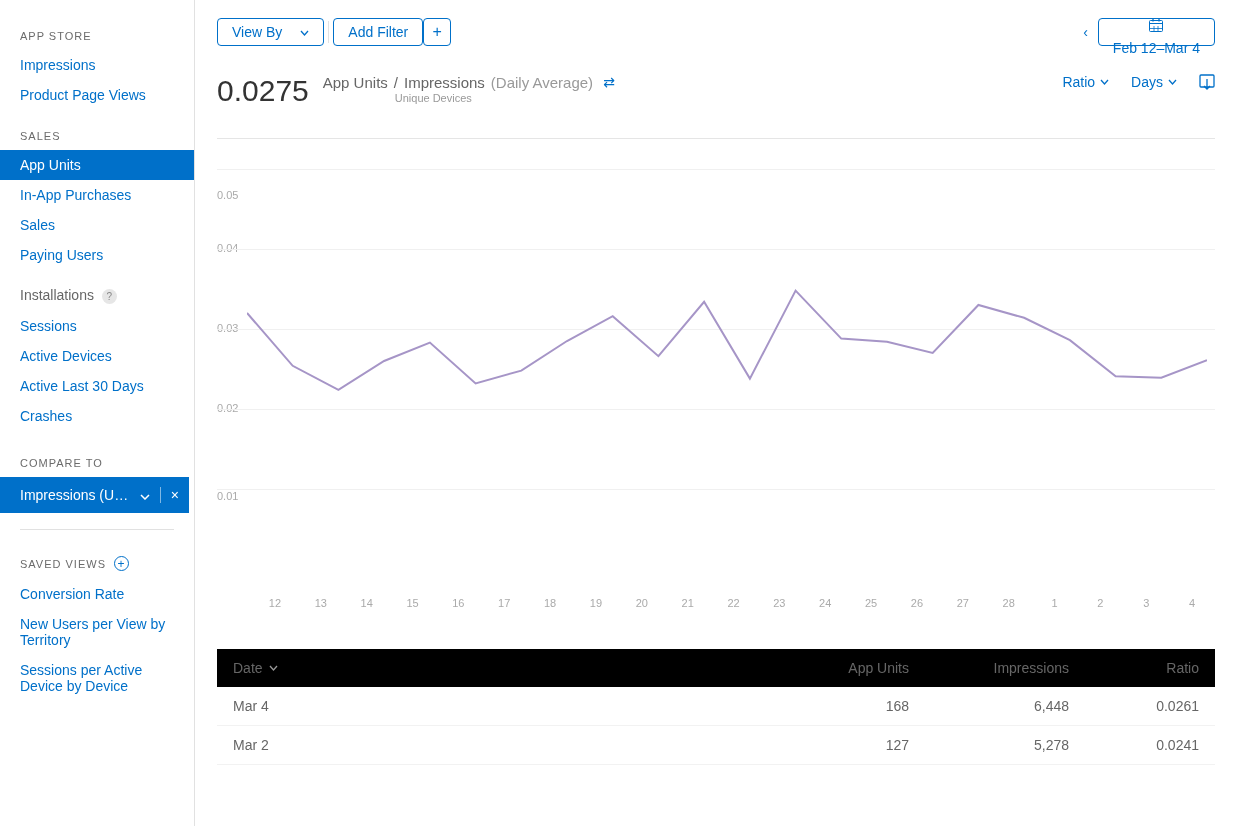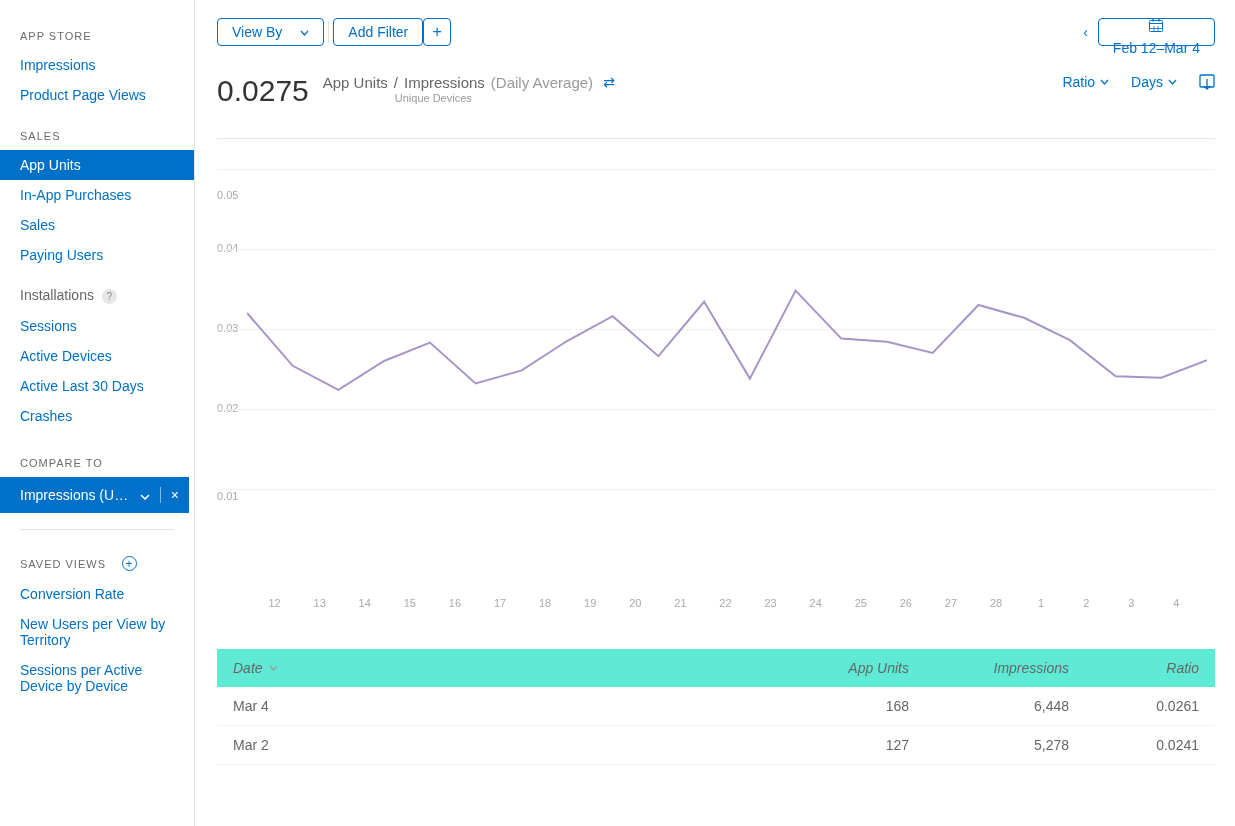--- a/index.html
+++ b/index.html
@@ -69,21 +69,21 @@
 .compare-pill .close {
   border-left: 1px solid rgba(255,255,255,0.5);
   padding-left: 10px;
   font-size: 14px;
   cursor: pointer;
 }
 .divider { height: 1px; background: #e1e1e1; margin: 16px 20px; }
 .saved-views-title {
   display: flex;
   align-items: center;
-  gap: 16px;
+  gap: 8px;
 }
 .saved-views-title .plus {
   color: #0070c9;
   width: 15px;
   height: 15px;
   border: 1px solid #0070c9;
   border-radius: 50%;
   display: inline-flex;
   align-items: center;
   justify-content: center;
@@ -191,21 +191,21 @@
 .gridline {
   position: absolute;
   left: 0;
   right: 0;
   height: 1px;
   background: #f0f0f0;
 }
 .xlabels {
   position: absolute;
   left: 35px;
-  right: 16px;
+  right: 0;
   bottom: 0;
   display: flex;
 }
 .xlabel {
   flex: 1;
   text-align: center;
   font-size: 11px;
   color: #aaa;
 }
 .chart-svg {
@@ -219,22 +219,21 @@
   margin-top: 40px;
 }
 .table-row {
   display: flex;
   padding: 11px 16px;
   font-size: 14px;
   font-weight: 300;
   color: #666;
 }
 .table-row.header {
-  background: #5eead4;
-  font-style: italic;
+  background: #000000;
 }
 .table-row.header .col-date { display: flex; align-items: center; gap: 6px; }
 .table-row:not(.header) { border-bottom: 1px solid #f2f2f2; }
 .col-date { flex: 1; }
 .col-units { width: 160px; text-align: right; }
 .col-imp { width: 160px; text-align: right; }
 .col-ratio { width: 130px; text-align: right; }
 </style>
 </head>
 <body>

